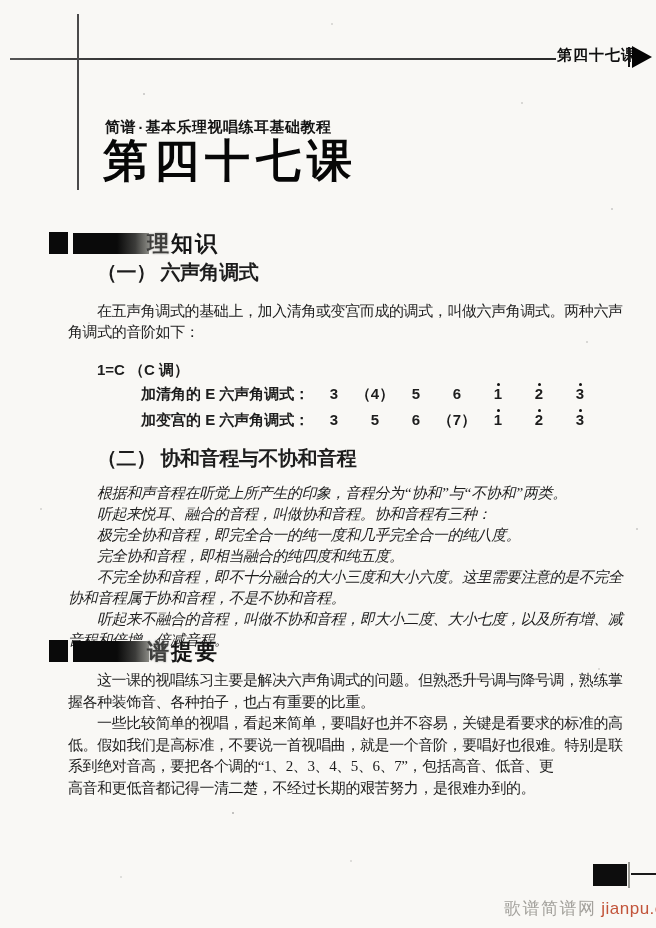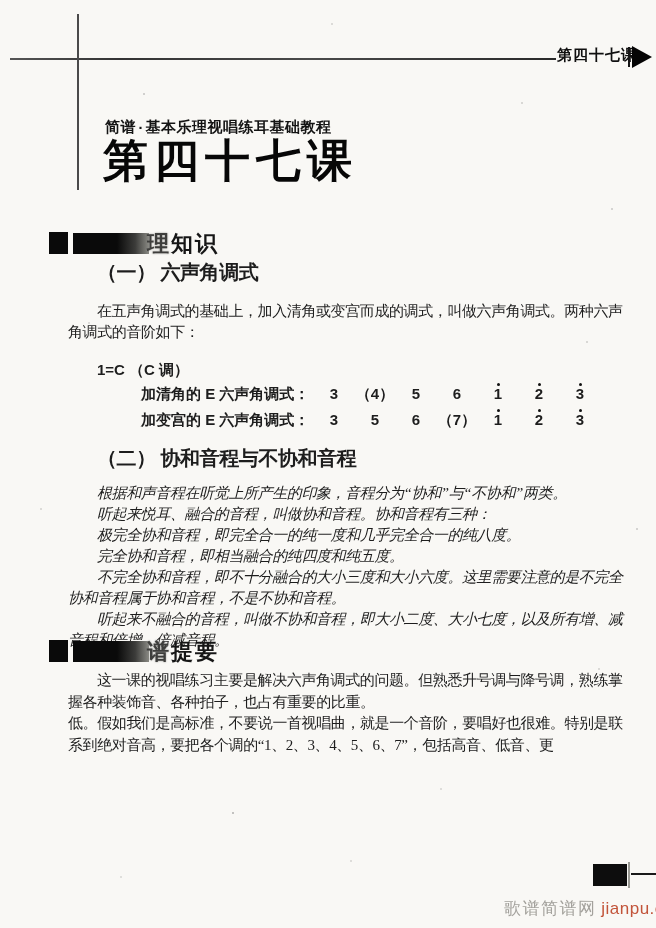--- a/index.html
+++ b/index.html
@@ -127,22 +127,24 @@
   <div class="badge badge-2">
     <span class="badge-square"></span>
     <span class="badge-bar"></span>
     <span class="badge-label">谱提要</span>
   </div>
 
   <div class="content content-2">
 
   <div class="line indent">这一课的视唱练习主要是解决六声角调式的问题。但熟悉升号调与降号调，熟练掌</div>
       <div class="line">握各种装饰音、各种拍子，也占有重要的比重。</div>
+      <div class="line indent">一些比较简单的视唱，看起来简单，要唱好也并不容易，关键是看要求的标准的高</div>
       <div class="line">低。假如我们是高标准，不要说一首视唱曲，就是一个音阶，要唱好也很难。特别是联</div>
       <div class="line">系到绝对音高，要把各个调的“1、2、3、4、5、6、7”，包括高音、低音、更</div>
+      <div class="line">高音和更低音都记得一清二楚，不经过长期的艰苦努力，是很难办到的。</div>
     </div>
 
   <div class="footer-box"></div>
   <div class="footer-box-edge"></div>
   <div class="footer-rule"></div>
   <div class="watermark">
     <span class="wm-site">歌谱简谱网</span>
     <span class="wm-url">jianpu.cn</span>
   </div>
 

